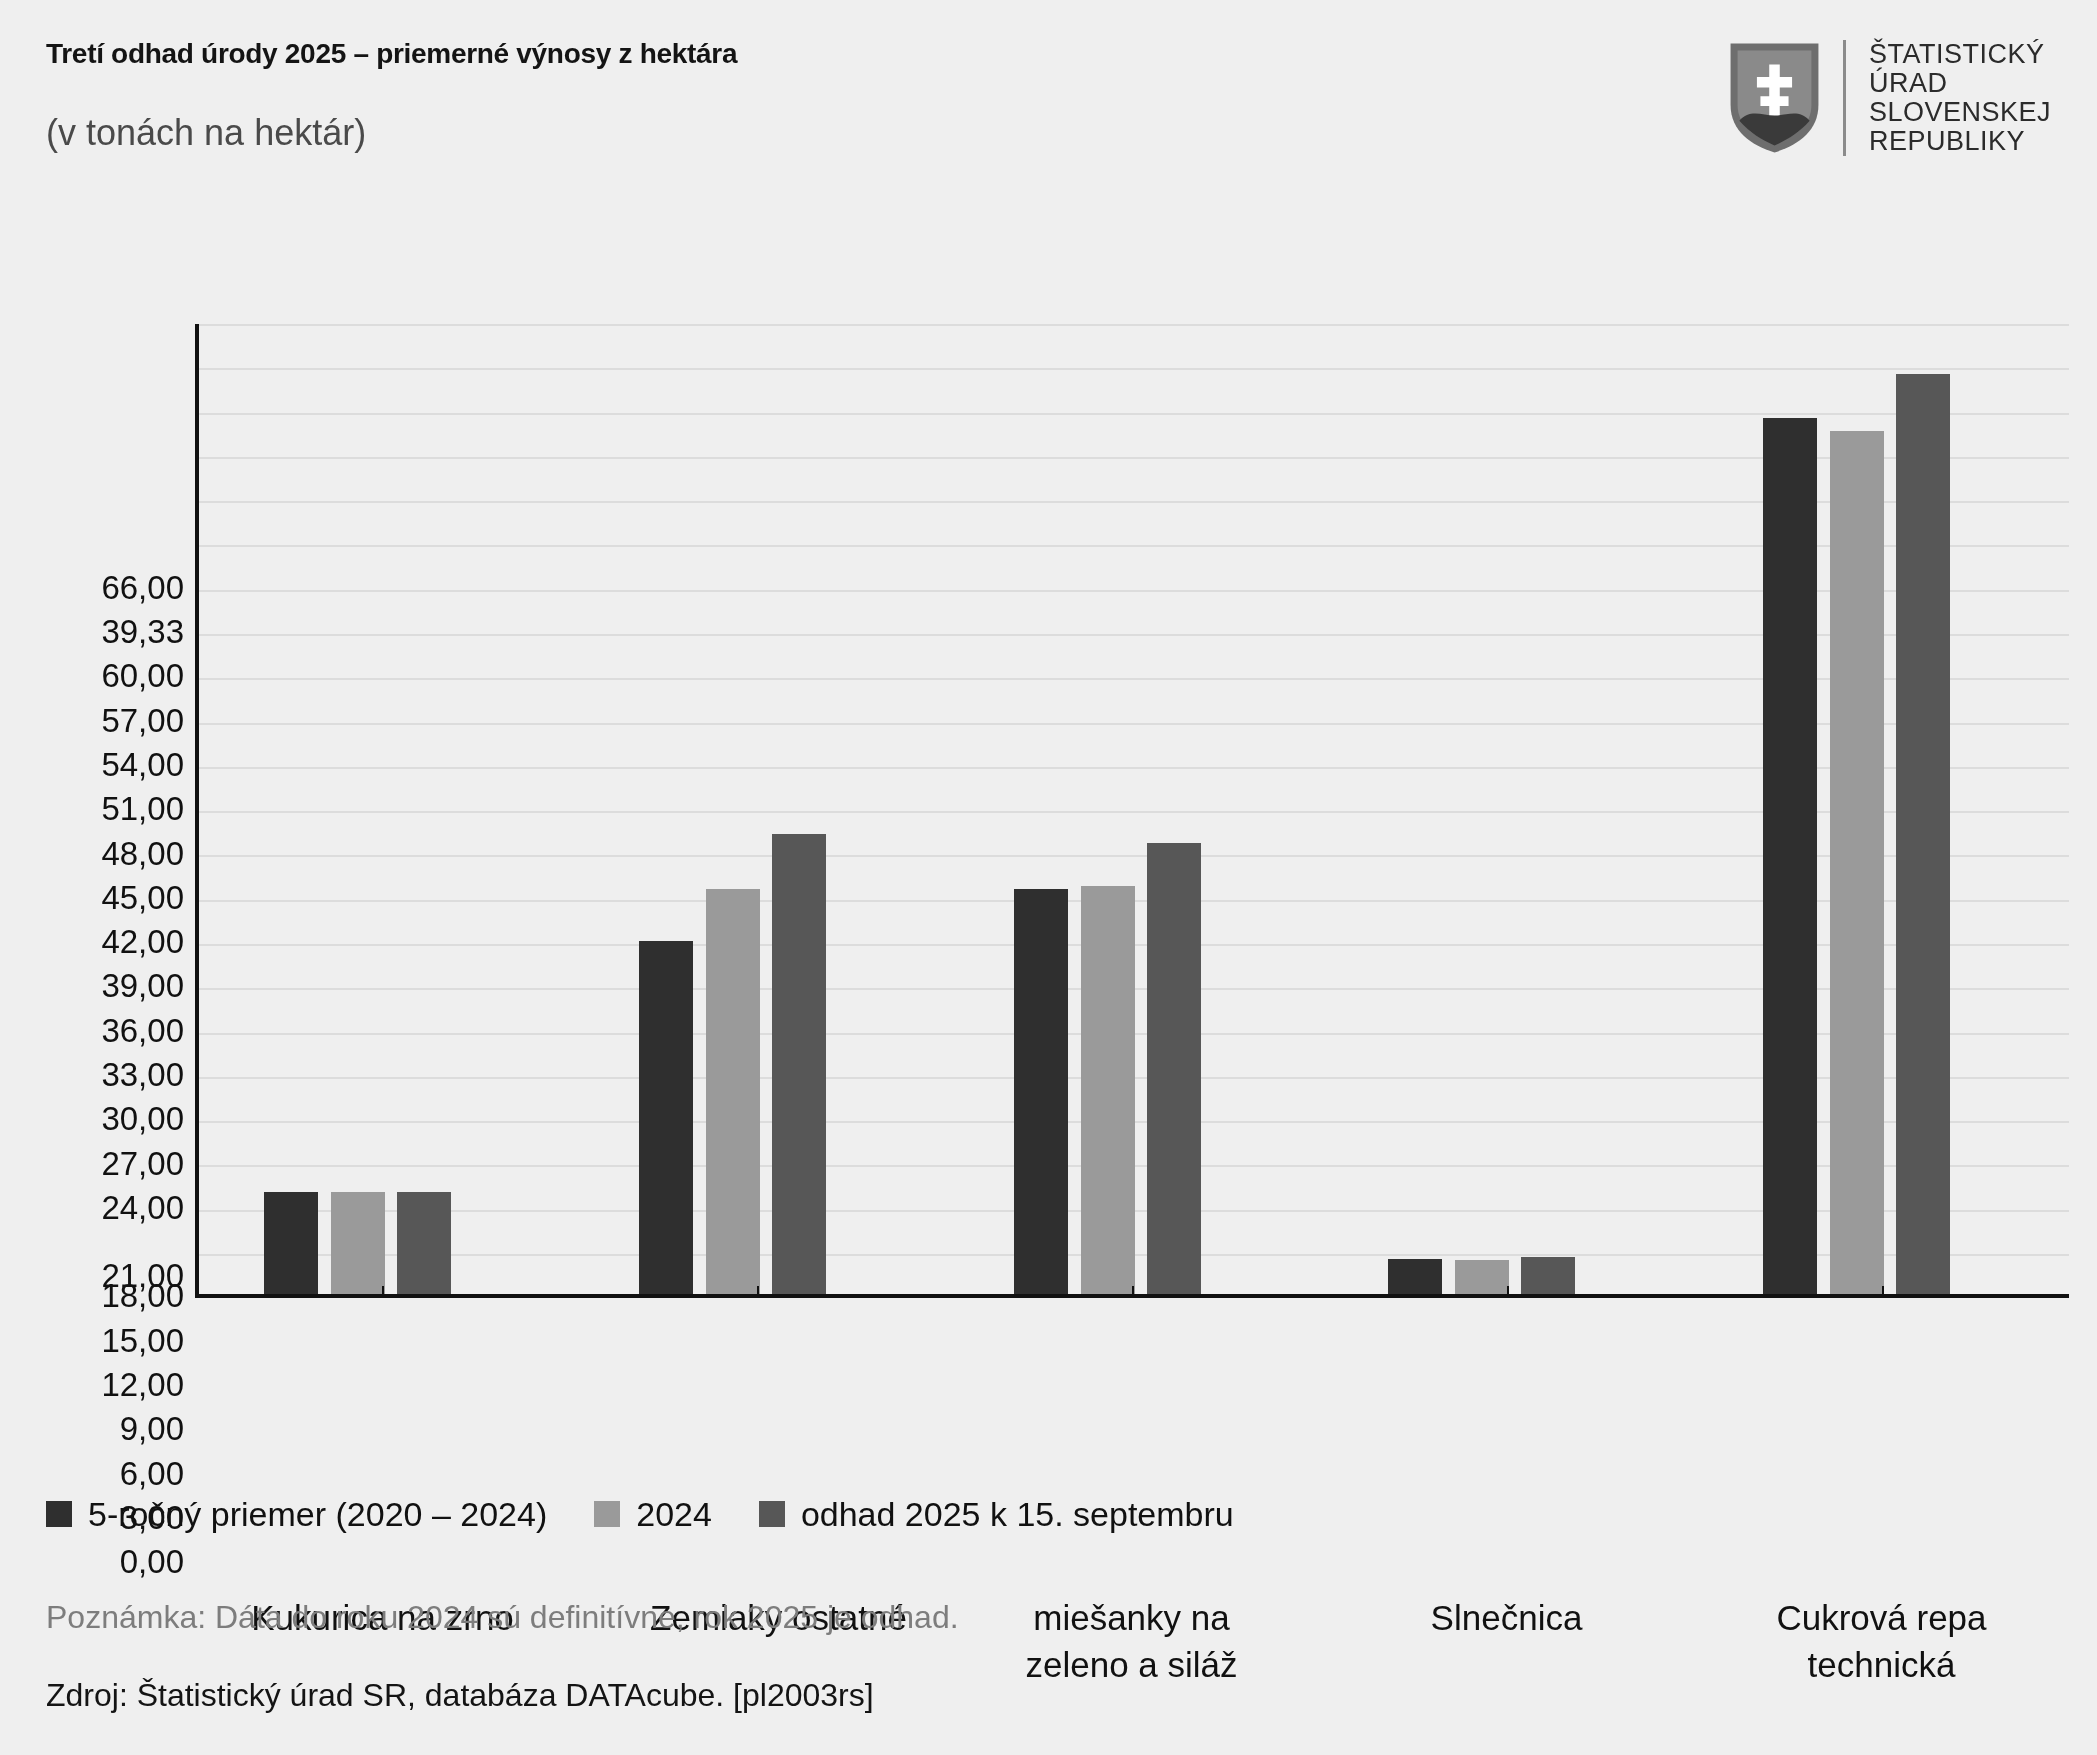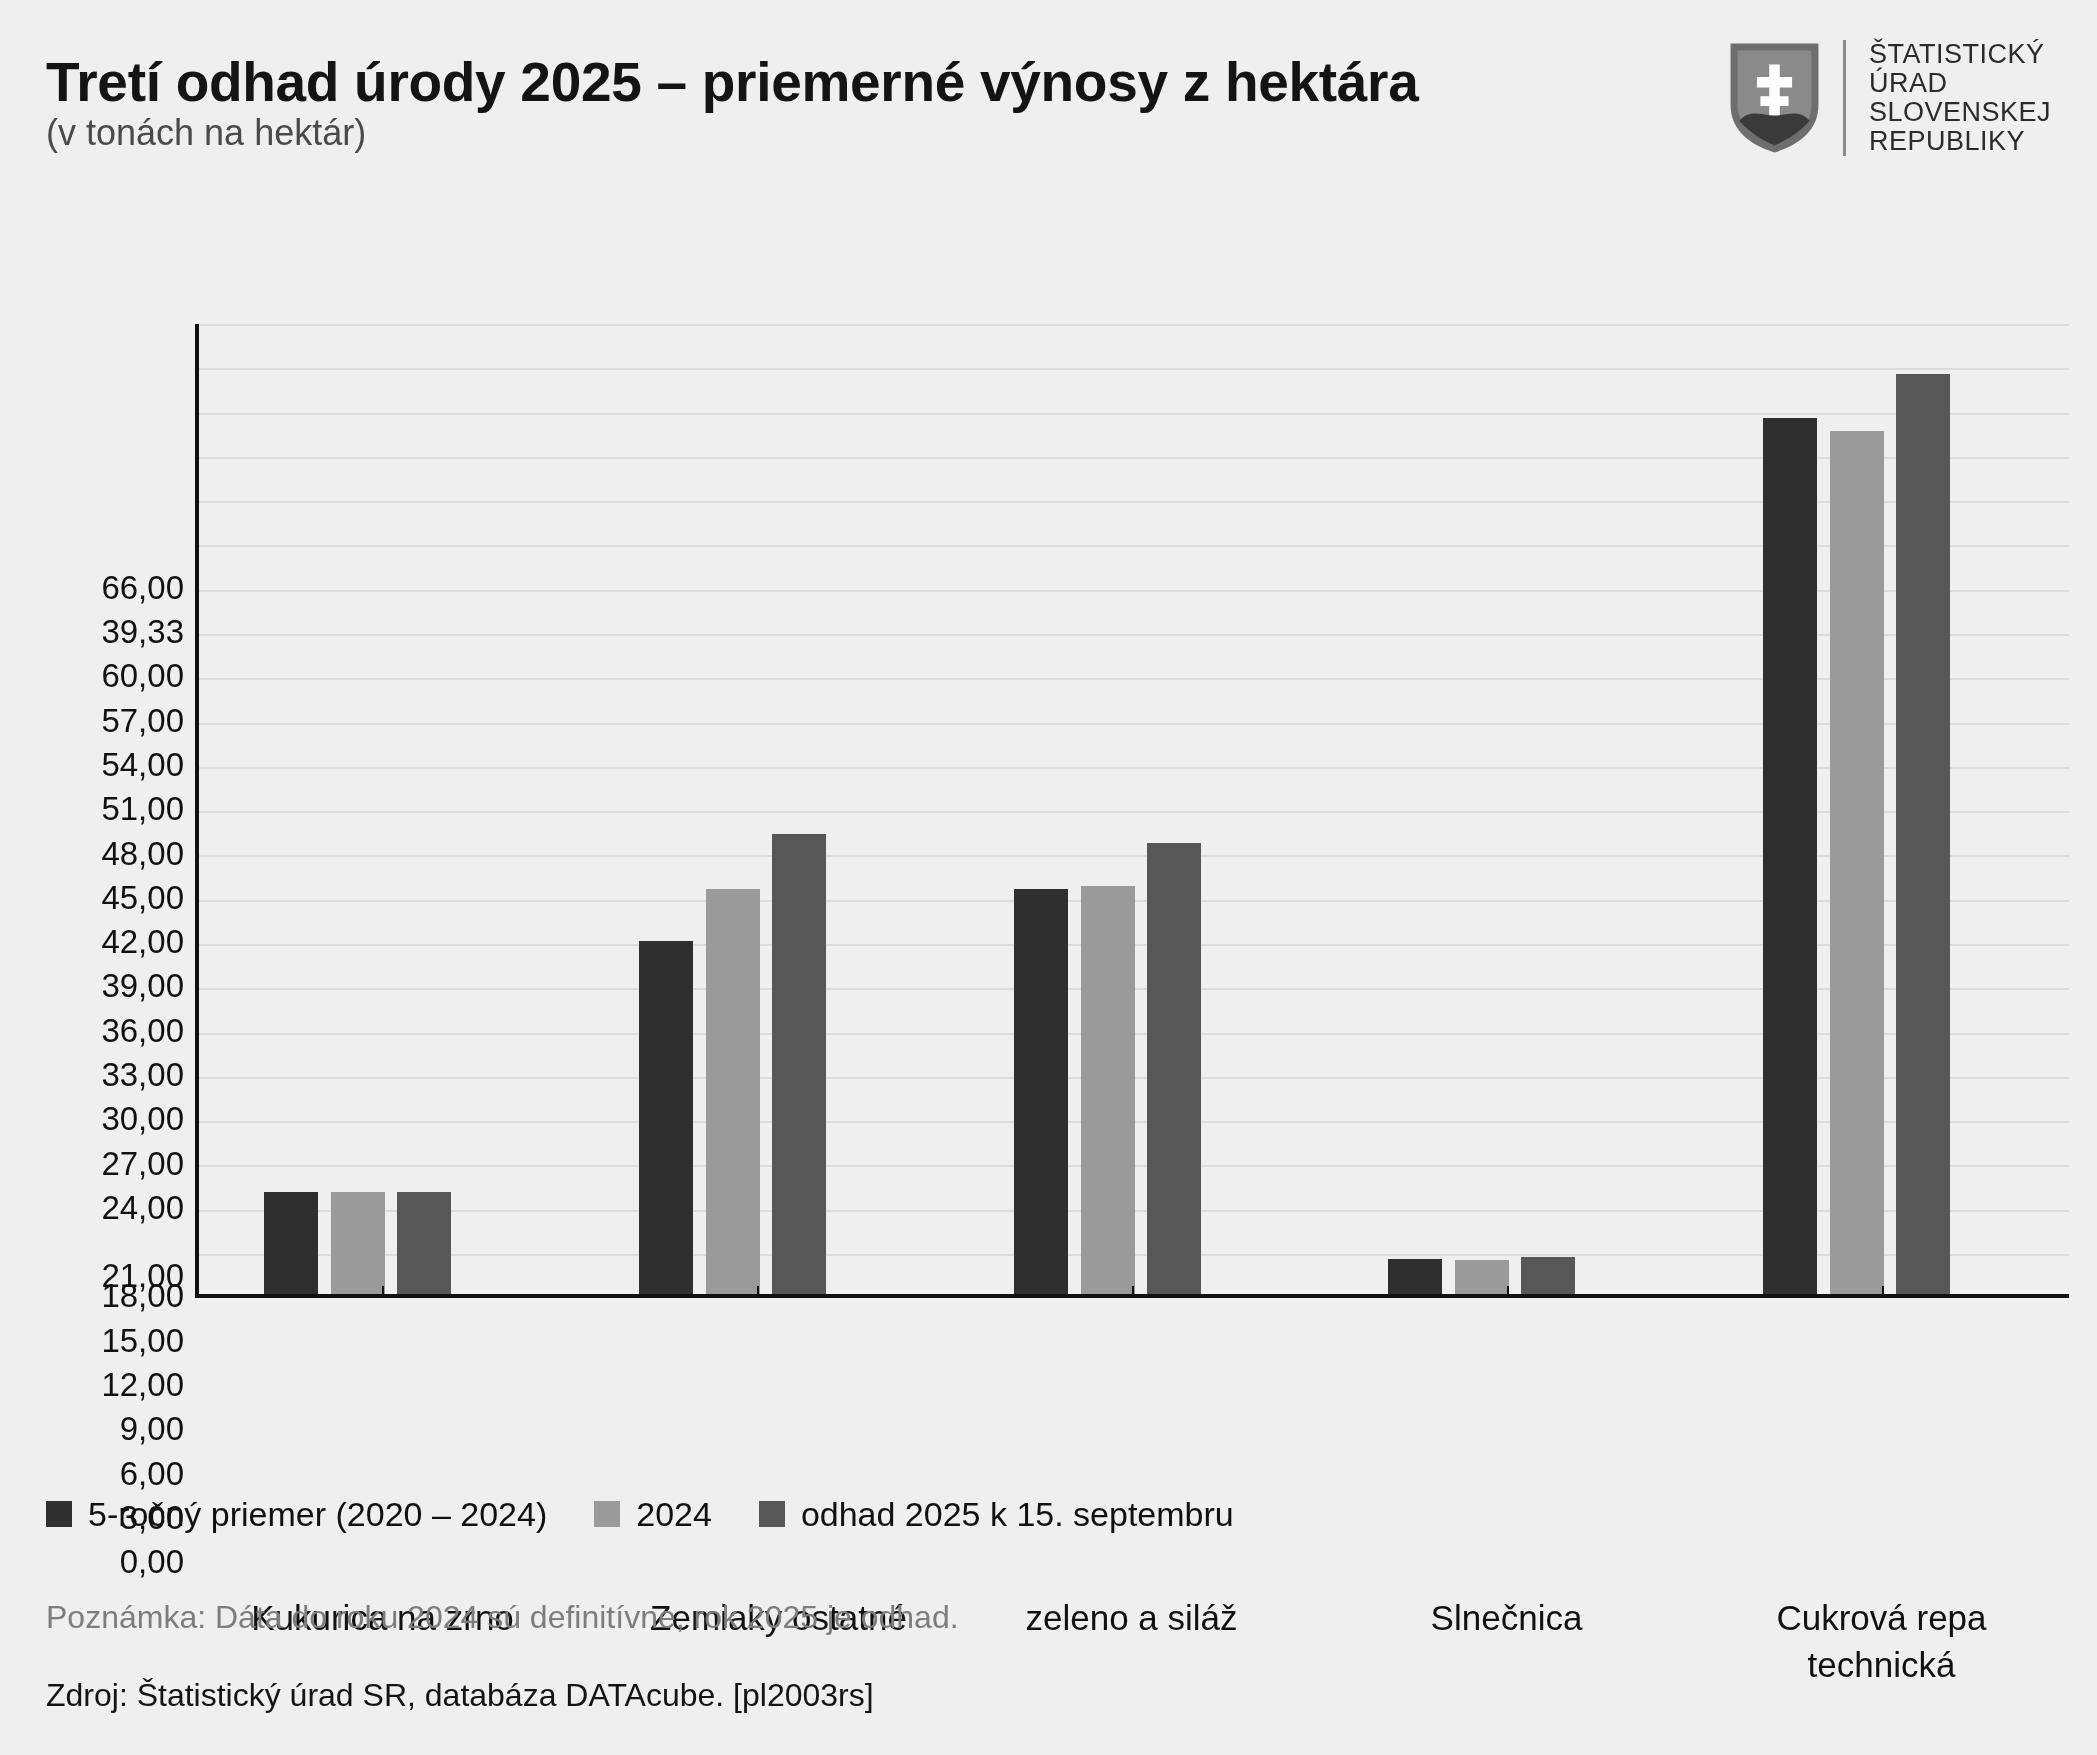--- a/index.html
+++ b/index.html
@@ -20,22 +20,22 @@
   .header {
     position: absolute;
     top: 0;
     left: 0;
     width: 2097px;
     height: 246px;
   }
   .title {
     position: absolute;
     left: 46px;
-    top: 50px;
-    font-size: 55px;
+    top: 38px;
+    font-size: 28px;
     font-weight: bold;
     letter-spacing: -0.3px;
     color: #141414;
     white-space: nowrap;
   }
   .subtitle {
     position: absolute;
     left: 46px;
     top: 112px;
     font-size: 36px;
@@ -317,20 +317,21 @@
       <div class="ytick-label" style="top: 325px;">66,00</div>
     </div>
   <div id="xlabels-layer">
       <div class="cat-label" style="left: 160px; width: 445px; top: 1331px;">
         <div>Kukurica na zrno</div>
       </div>
       <div class="cat-label" style="left: 556px; width: 445px; top: 1331px;">
         <div>Zemiaky ostatné</div>
       </div>
       <div class="cat-label" style="left: 909px; width: 445px; top: 1331px;">
+        <div>miešanky na</div>
         <div>zeleno a siláž</div>
       </div>
       <div class="cat-label" style="left: 1284px; width: 445px; top: 1331px;">
         <div>Slnečnica</div>
       </div>
       <div class="cat-label" style="left: 1659px; width: 445px; top: 1331px;">
         <div>Cukrová repa</div>
         <div>technická</div>
       </div>
     </div>

